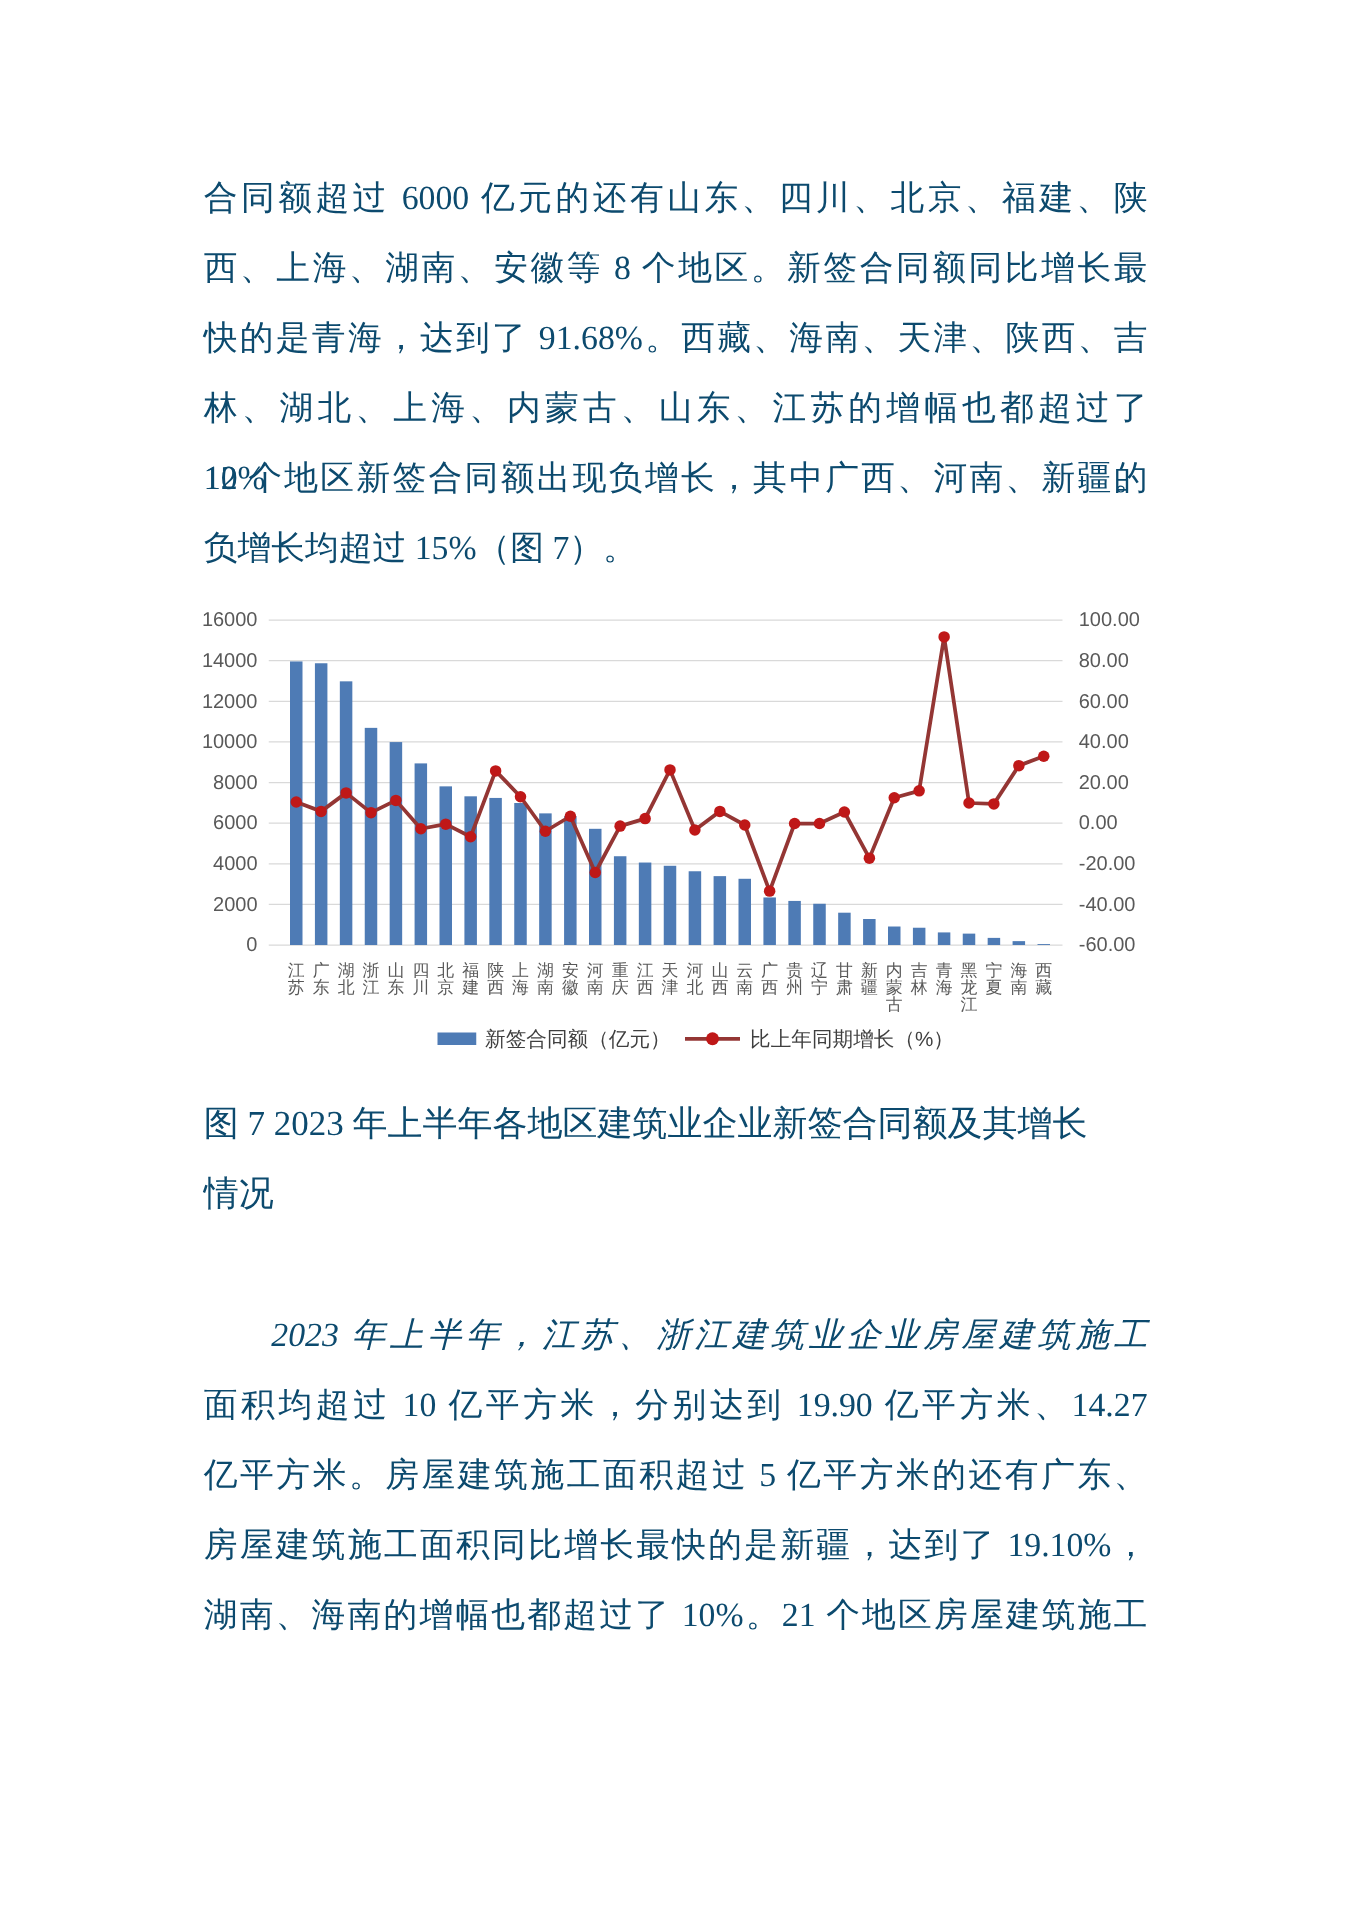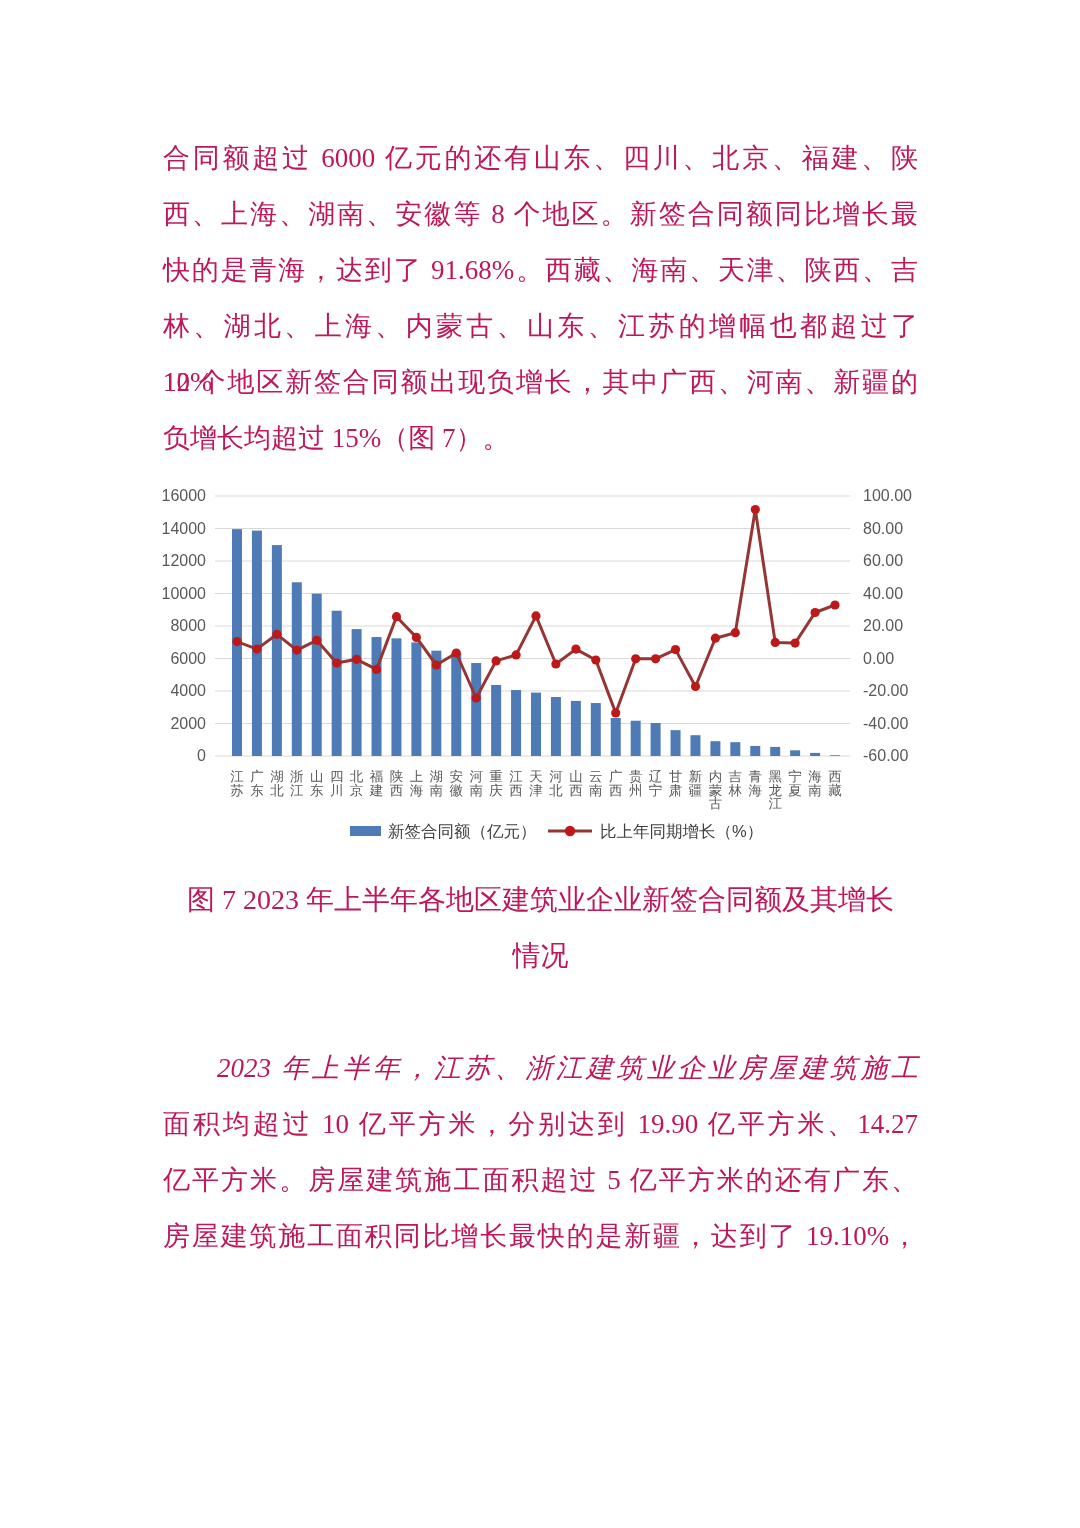--- a/index.html
+++ b/index.html
@@ -1,26 +1,26 @@
 <!DOCTYPE html>
 <html><head>
 <meta charset="utf-8">
 <style>
   html,body { margin:0; padding:0; background:#ffffff; }
   .page {
     position:relative; width:1080px; height:1528px; background:#ffffff;
-    font-family:"Liberation Serif","DejaVu Serif",serif; color:#be185d;
+    font-family:"Liberation Serif","DejaVu Serif",serif; color:#0c4a6e;
     overflow:hidden;
   }
   .para { position:absolute; left:163px; width:755px; font-size:27px; line-height:56px; }
   .tline { text-align:justify; text-align-last:justify; height:56px; }
   .tline.tlast { text-align-last:left; }
   .para[data-indent-first="true"] .tline:first-child { text-indent:2em;font-style:italic; }
   .caption { position:absolute; left:163px; width:755px; top:872px; font-size:28px; line-height:56px; }
-  .cap-line { text-align:center; height:56px; }
+  .cap-line { height:56px; }
   .heading {
     position:absolute; left:163px; width:755px; top:984px; margin:0;
     font-size:29px; line-height:56px; font-weight:bold; text-indent:2.4em;
   }
   .chart-figure { position:absolute; left:150px; top:485px; width:790px; height:375px; margin:0; }
   .chart-figure svg { display:block; font-family:"Liberation Sans","DejaVu Sans",sans-serif; }
 </style>
 </head>
 <body>
 
@@ -184,15 +184,16 @@
     <div class="cap-line">图 7 2023 年上半年各地区建筑业企业新签合同额及其增长</div>
     <div class="cap-line">情况</div>
   </div>
 
 
   <div class="para" id="para2" data-indent-first="true" style="top: 1040px;">
       <div class="tline">2023 年上半年，江苏、浙江建筑业企业房屋建筑施工</div>
       <div class="tline">面积均超过 10 亿平方米，分别达到 19.90 亿平方米、14.27</div>
       <div class="tline">亿平方米。房屋建筑施工面积超过 5 亿平方米的还有广东、</div>
       <div class="tline">房屋建筑施工面积同比增长最快的是新疆，达到了 19.10%，</div>
+      <div class="tline">湖南、海南的增幅也都超过了 10%。21 个地区房屋建筑施工</div>
     </div>
 
 </div>
 
 </body></html>

